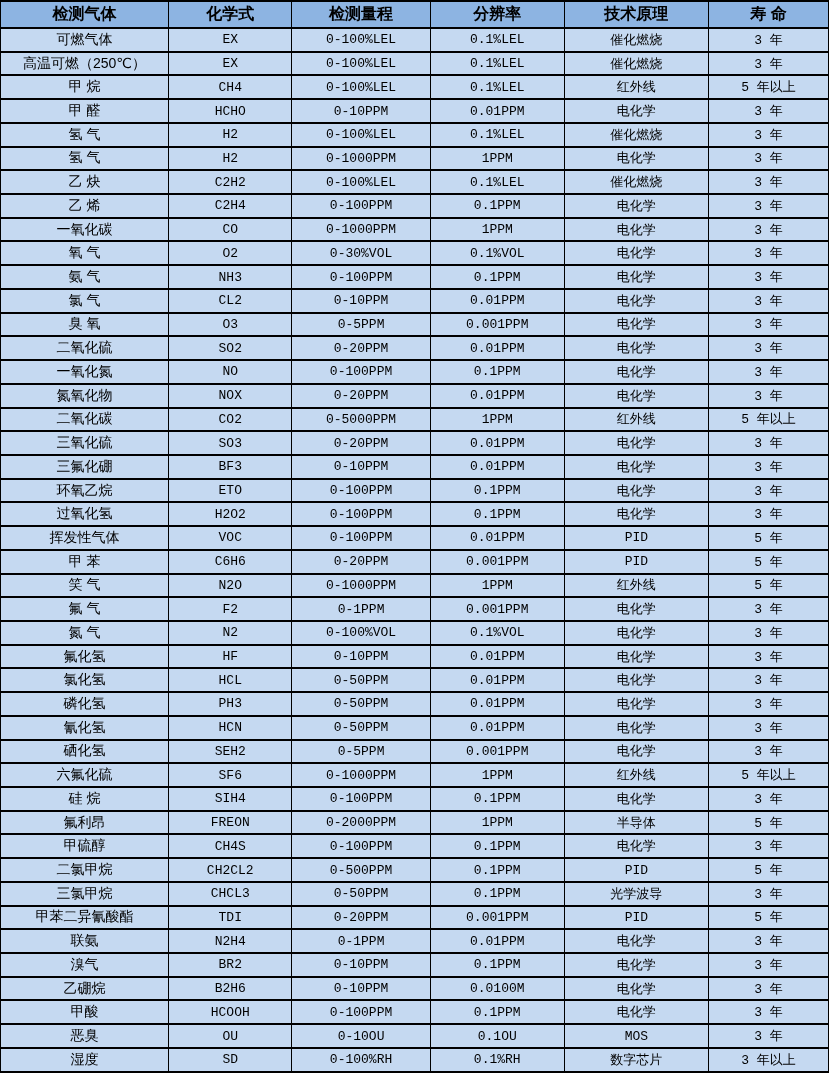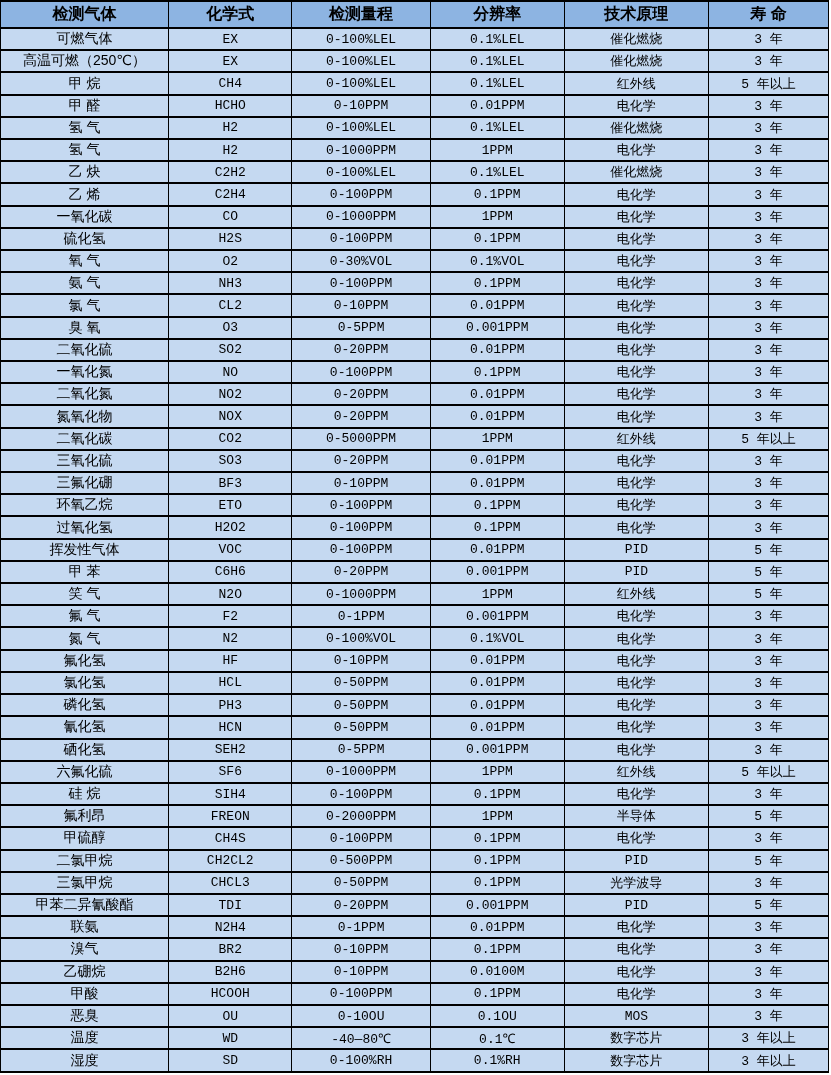--- a/index.html
+++ b/index.html
@@ -141,28 +141,20 @@
       </tr>
       <tr>
         <td>一氧化碳</td>
         <td class="latin">CO</td>
         <td class="latin">0-1000PPM</td>
         <td class="latin">1PPM</td>
         <td class="latin">电化学</td>
         <td class="latin">3 年</td>
       </tr>
       <tr>
-        <td>硫化氢</td>
-        <td class="latin">H2S</td>
-        <td class="latin">0-100PPM</td>
-        <td class="latin">0.1PPM</td>
-        <td class="latin">电化学</td>
-        <td class="latin">3 年</td>
-      </tr>
-      <tr>
         <td>氧 气</td>
         <td class="latin">O2</td>
         <td class="latin">0-30%VOL</td>
         <td class="latin">0.1%VOL</td>
         <td class="latin">电化学</td>
         <td class="latin">3 年</td>
       </tr>
       <tr>
         <td>氨 气</td>
         <td class="latin">NH3</td>
@@ -193,28 +185,20 @@
         <td class="latin">0-20PPM</td>
         <td class="latin">0.01PPM</td>
         <td class="latin">电化学</td>
         <td class="latin">3 年</td>
       </tr>
       <tr>
         <td>一氧化氮</td>
         <td class="latin">NO</td>
         <td class="latin">0-100PPM</td>
         <td class="latin">0.1PPM</td>
-        <td class="latin">电化学</td>
-        <td class="latin">3 年</td>
-      </tr>
-      <tr>
-        <td>二氧化氮</td>
-        <td class="latin">NO2</td>
-        <td class="latin">0-20PPM</td>
-        <td class="latin">0.01PPM</td>
         <td class="latin">电化学</td>
         <td class="latin">3 年</td>
       </tr>
       <tr>
         <td>氮氧化物</td>
         <td class="latin">NOX</td>
         <td class="latin">0-20PPM</td>
         <td class="latin">0.01PPM</td>
         <td class="latin">电化学</td>
         <td class="latin">3 年</td>
@@ -427,28 +411,20 @@
         <td class="latin">电化学</td>
         <td class="latin">3 年</td>
       </tr>
       <tr>
         <td>恶臭</td>
         <td class="latin">OU</td>
         <td class="latin">0-10OU</td>
         <td class="latin">0.1OU</td>
         <td class="latin">MOS</td>
         <td class="latin">3 年</td>
-      </tr>
-      <tr>
-        <td>温度</td>
-        <td class="latin">WD</td>
-        <td class="latin">-40—80℃</td>
-        <td class="latin">0.1℃</td>
-        <td class="latin">数字芯片</td>
-        <td class="latin">3 年以上</td>
       </tr>
       <tr>
         <td>湿度</td>
         <td class="latin">SD</td>
         <td class="latin">0-100%RH</td>
         <td class="latin">0.1%RH</td>
         <td class="latin">数字芯片</td>
         <td class="latin">3 年以上</td>
       </tr>
     </tbody>

